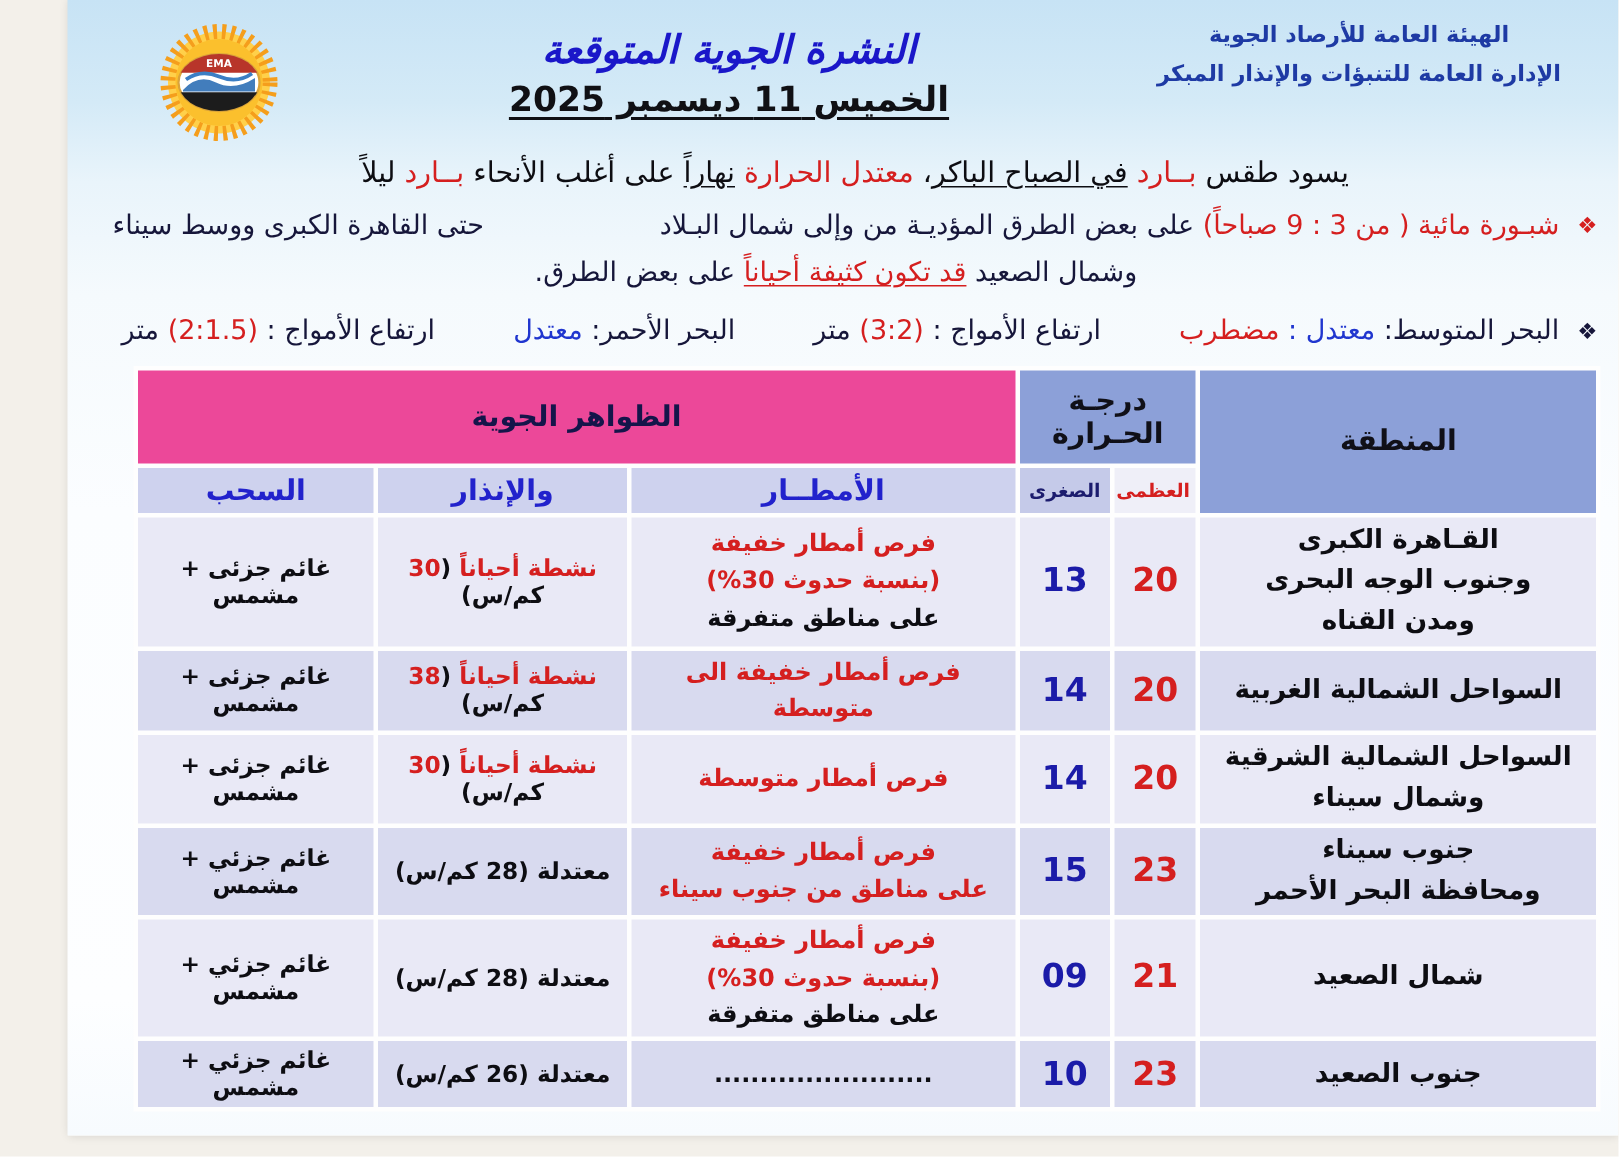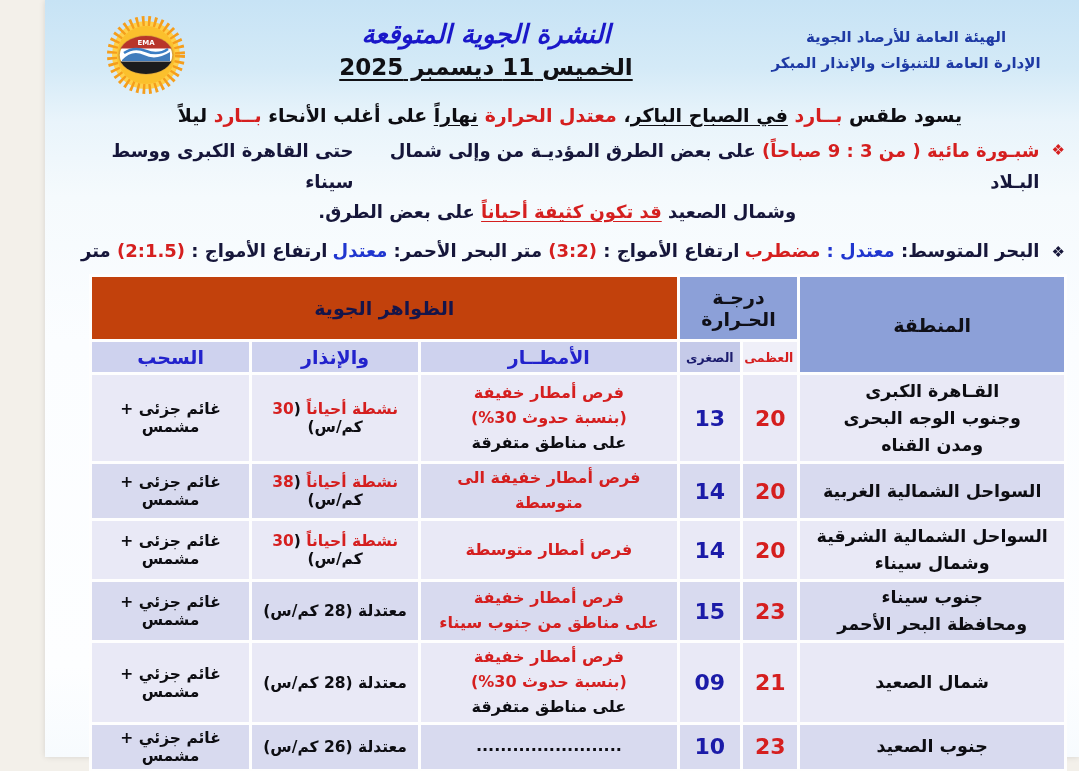--- a/index.html
+++ b/index.html
@@ -12,48 +12,48 @@
   }
   .page{position:relative;width:1079px;height:771px;}
   .doc{
     position:absolute;left:45px;top:0;width:1034px;height:757px;
     direction:rtl;
     background:linear-gradient(180deg,#c7e3f5 0%,#d4eaf7 9%,#e9f4fb 16%,#f5fafd 26%,#fbfdff 45%,#fdfeff 88%,#f7fbfe 100%);
     box-shadow:0 0 6px rgba(0,0,0,.12);
   }
   
   .top{display:flex;justify-content:space-between;align-items:flex-start;padding:8px 18px 0 26px;height:94px;box-sizing:border-box;}
-  .org{width:310px;text-align:center;margin-top:16px;color:#1e3aa4;font-weight:bold;font-size:15px;line-height:1.75;}
+  .org{width:310px;text-align:center;margin-top:2px;color:#1e3aa4;font-weight:bold;font-size:15px;line-height:1.75;}
   .title-block{flex:1;text-align:center;margin-top:10px;}
   .title{color:#1a17c9;font-weight:bold;font-size:26px;line-height:1.3;font-style:italic;}
   .date{color:#101014;font-weight:bold;font-size:23px;text-decoration:underline;text-underline-offset:4px;margin-top:2px;}
   .logo-wrap{width:150px;display:flex;justify-content:center;padding-top:2px;}
   
-  .summary{padding:2px 14px 0 30px;font-weight:bold;}
+  .summary{padding:2px 14px 0 30px;font-weight:normal;}
   .c-red{color:#d51f1f;} .c-blue{color:#2036cf;} .c-navy{color:#16163a;} .c-black{color:#0d0d12;}
   .u{text-decoration:underline;text-underline-offset:3px;}
   .p1{text-align:center;font-size:19px;margin:8px 0 10px;}
   .p2{display:flex;gap:12px;align-items:flex-start;font-size:18px;line-height:1.7;margin:2px 0 6px;}
   .bullet{font-size:15px;line-height:1.9;}
   .fog-body{flex:1;}
   .fog-line1{display:flex;justify-content:space-between;gap:24px;}
   .fog-line2{text-align:center;}
   .p3{display:flex;justify-content:space-between;align-items:baseline;font-size:18px;margin:10px 0 4px;padding-left:6px;}
   .p3 .grp{display:flex;gap:12px;align-items:baseline;}
   
   table.wx{
     border-collapse:separate;border-spacing:3px;
     width:978px;margin:8px 12px 0 44px;
     background:#fefefe;
     table-layout:fixed;
   }
   table.wx td,table.wx th{padding:2px 4px;vertical-align:middle;text-align:center;font-weight:bold;}
   tr.h1{height:62px;} tr.h2{height:30px;}
   th.hdr{background:#8ca0d8;color:#101018;font-size:19px;}
-  th.hdr-phen{background:#c2410c;color:#15154a;font-size:19px;}
+  th.hdr-phen{background:#ec4899;color:#15154a;font-size:19px;}
   th.sub{background:#ced2ee;color:#2222cc;font-size:19px;}
   th.sub-max{background:#efeff8;color:#d51f1f;font-size:12.5px;}
   th.sub-min{background:#c5cae9;color:#1c1c6e;font-size:12.5px;}
   tr.odd td{background:#e9e9f6;}
   tr.even td{background:#d8daef;}
   td.tmin{background-image:linear-gradient(rgba(120,135,200,.22),rgba(120,135,200,.22));}
   td.tmax{background-image:linear-gradient(rgba(255,255,255,.5),rgba(255,255,255,.5));}
   td.region{color:#0d0d12;font-size:17.5px;line-height:1.55;}
   td.tmax{color:#d51f1f;font-size:22px;}
   td.tmin{color:#1b1ba8;font-size:22px;}

